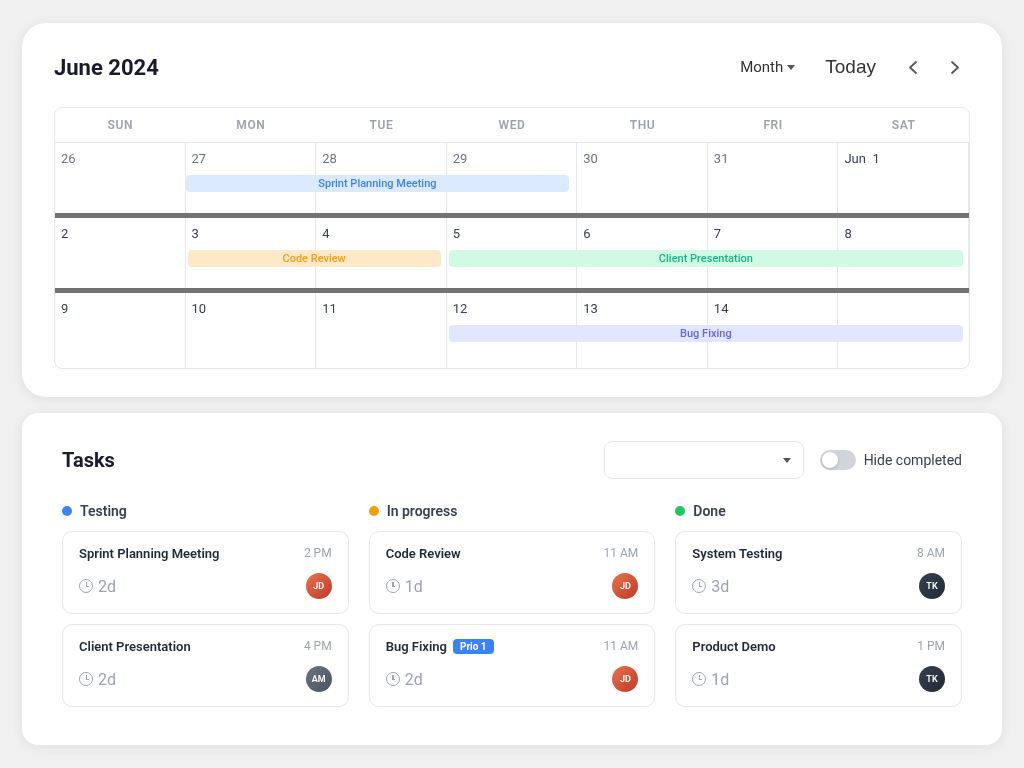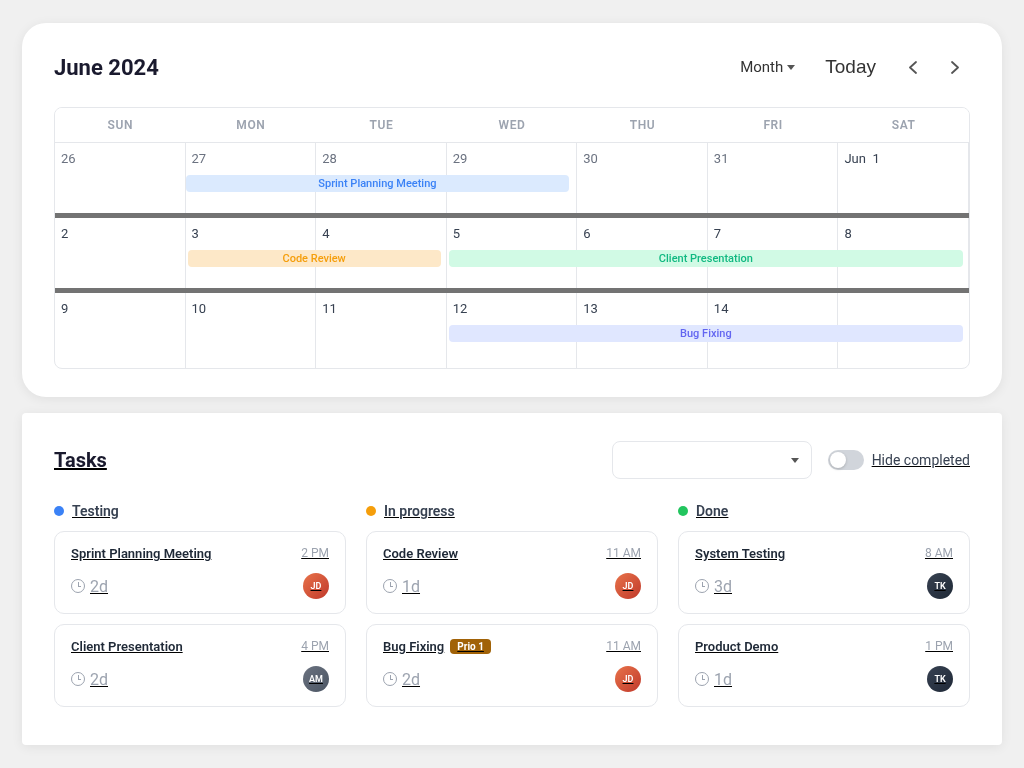--- a/index.html
+++ b/index.html
@@ -129,24 +129,23 @@
     .week-row:last-child { border-bottom: none; }
     .week-cell {
       border-right: 1px solid #e5e7eb;
       padding: 8px 6px 6px 6px;
       min-height: 70px;
     }
     .week-cell:last-child { border-right: none; }
     
     .tasks-card {
       background: #fff;
-      border-radius: 4px;
-      padding: 28px 32px;
+      border-radius: 16px;
+      padding: 28px 40px;
       box-shadow: 0 2px 12px rgba(0,0,0,0.07);
-      text-decoration: underline;
     }
     .tasks-header {
       display: flex;
       align-items: center;
       gap: 16px;
       margin-bottom: 24px;
     }
     .tasks-title {
       font-size: 20px;
       font-weight: 700;
@@ -276,21 +275,21 @@
       width: 26px; height: 26px;
       border-radius: 50%;
       display: flex;
       align-items: center;
       justify-content: center;
       font-size: 10px;
       font-weight: 600;
       color: #fff;
     }
     .priority-badge {
-      background: #a16207;
+      background: #3b82f6;
       color: #fff;
       font-size: 10px;
       font-weight: 700;
       padding: 2px 7px;
       border-radius: 4px;
       margin-left: 6px;
     }
     .task-name-row {
       display: flex;
       align-items: center;

